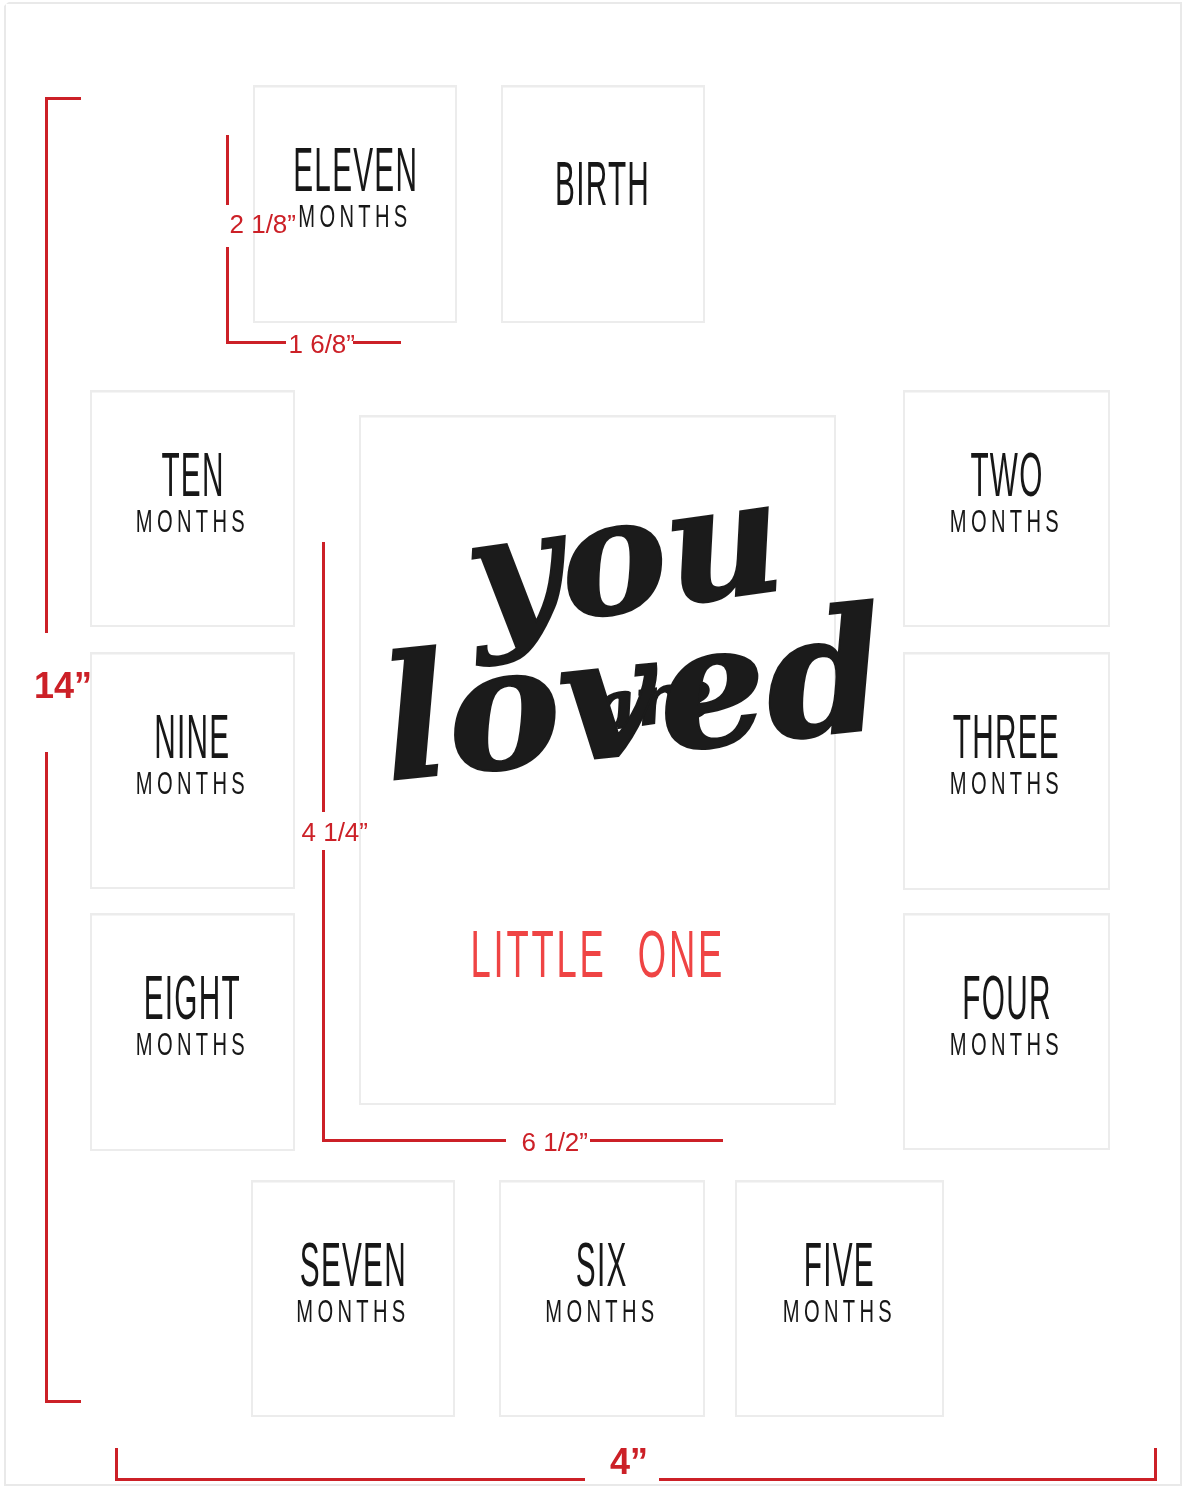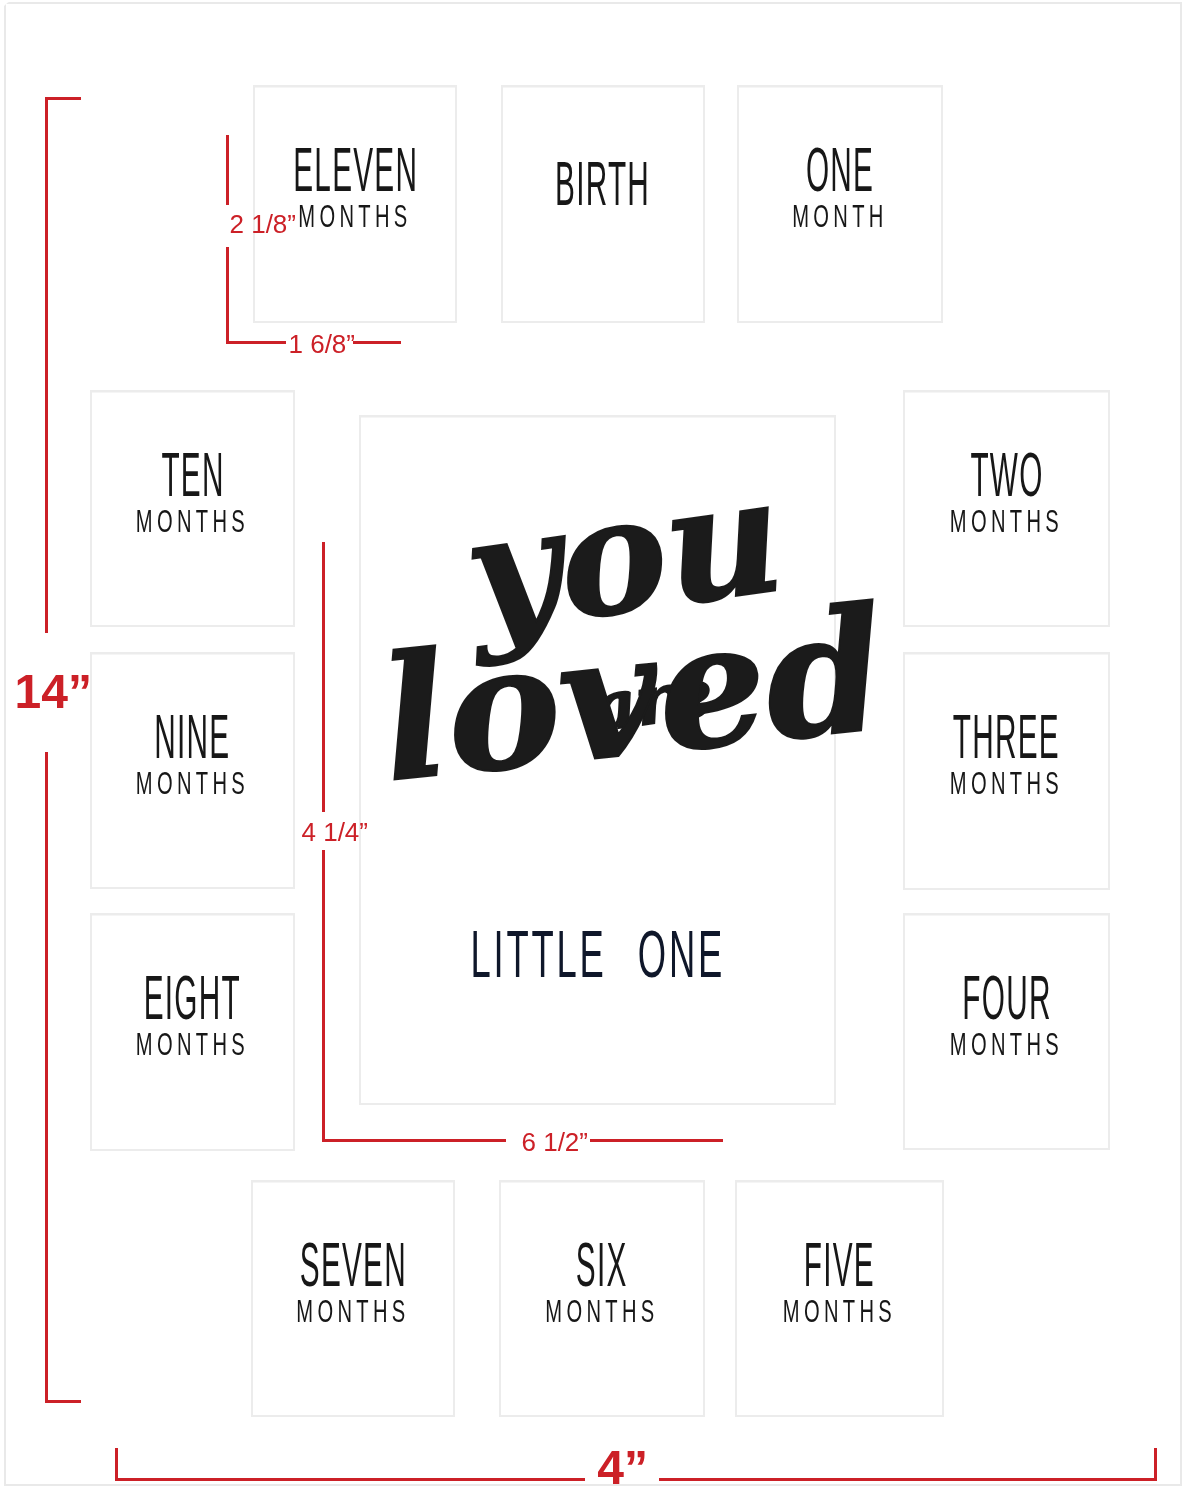--- a/index.html
+++ b/index.html
@@ -42,58 +42,52 @@
   .script{
     position:absolute;color:#1b1b1b;
     font-family:"DejaVu Serif",serif;font-style:italic;font-weight:bold;
     line-height:1;white-space:nowrap;
     -webkit-text-stroke:2px #1b1b1b;
   }
   .script-you{left:105px;top:58px;font-size:160px;transform:rotate(-8deg);}
   .script-are{left:232px;top:250px;font-size:66px;transform:rotate(-8deg);}
   .script-loved{left:20px;top:192px;font-size:170px;transform:rotate(-6deg);}
   .script-subtitle{
-    position:absolute;left:0;top:498px;width:100%;color:#0f172a;
+    position:absolute;left:0;top:498px;width:100%;color:#ef4444;
   }
   .script-subtitle .word-little{
     display:inline-block;font-size:52px;letter-spacing:4px;word-spacing:26px;
     transform:scale(0.7,1.3);transform-origin:center top;white-space:nowrap;
   }
   
   .dline{position:absolute;background:#cc2027;}
   .dim-label{
     position:absolute;color:#cc2027;text-align:right;
     font-weight:700;line-height:1;white-space:nowrap;
   }
-  .dim-label.big{font-size:48px;}
+  .dim-label.big{font-size:36px;}
   .dim-label.small{font-size:26px;font-weight:400;}
 </style>
 </head>
 <body>
 
 <div id="stage">
 
   <div class="frame-edge"></div>
 
   <div class="opening" style="left:253px;top:85px;width:204px;height:238px">
     <div class="opening-text">
       <span class="word-main">ELEVEN</span>
       <span class="word-sub">MONTHS</span>
     </div>
   </div>
   <div class="opening" style="left:501px;top:85px;width:204px;height:238px">
     <div class="opening-text single">
       <span class="word-main">BIRTH</span>
       <span class="word-sub"></span>
-    </div>
-  </div>
-  <div class="opening" style="left:737px;top:85px;width:206px;height:238px">
-    <div class="opening-text">
-      <span class="word-main">ONE</span>
-      <span class="word-sub">MONTH</span>
     </div>
   </div>
 
   <div class="opening" style="left:90px;top:390px;width:205px;height:237px">
     <div class="opening-text">
       <span class="word-main">TEN</span>
       <span class="word-sub">MONTHS</span>
     </div>
   </div>
   <div class="opening" style="left:90px;top:652px;width:205px;height:237px">

